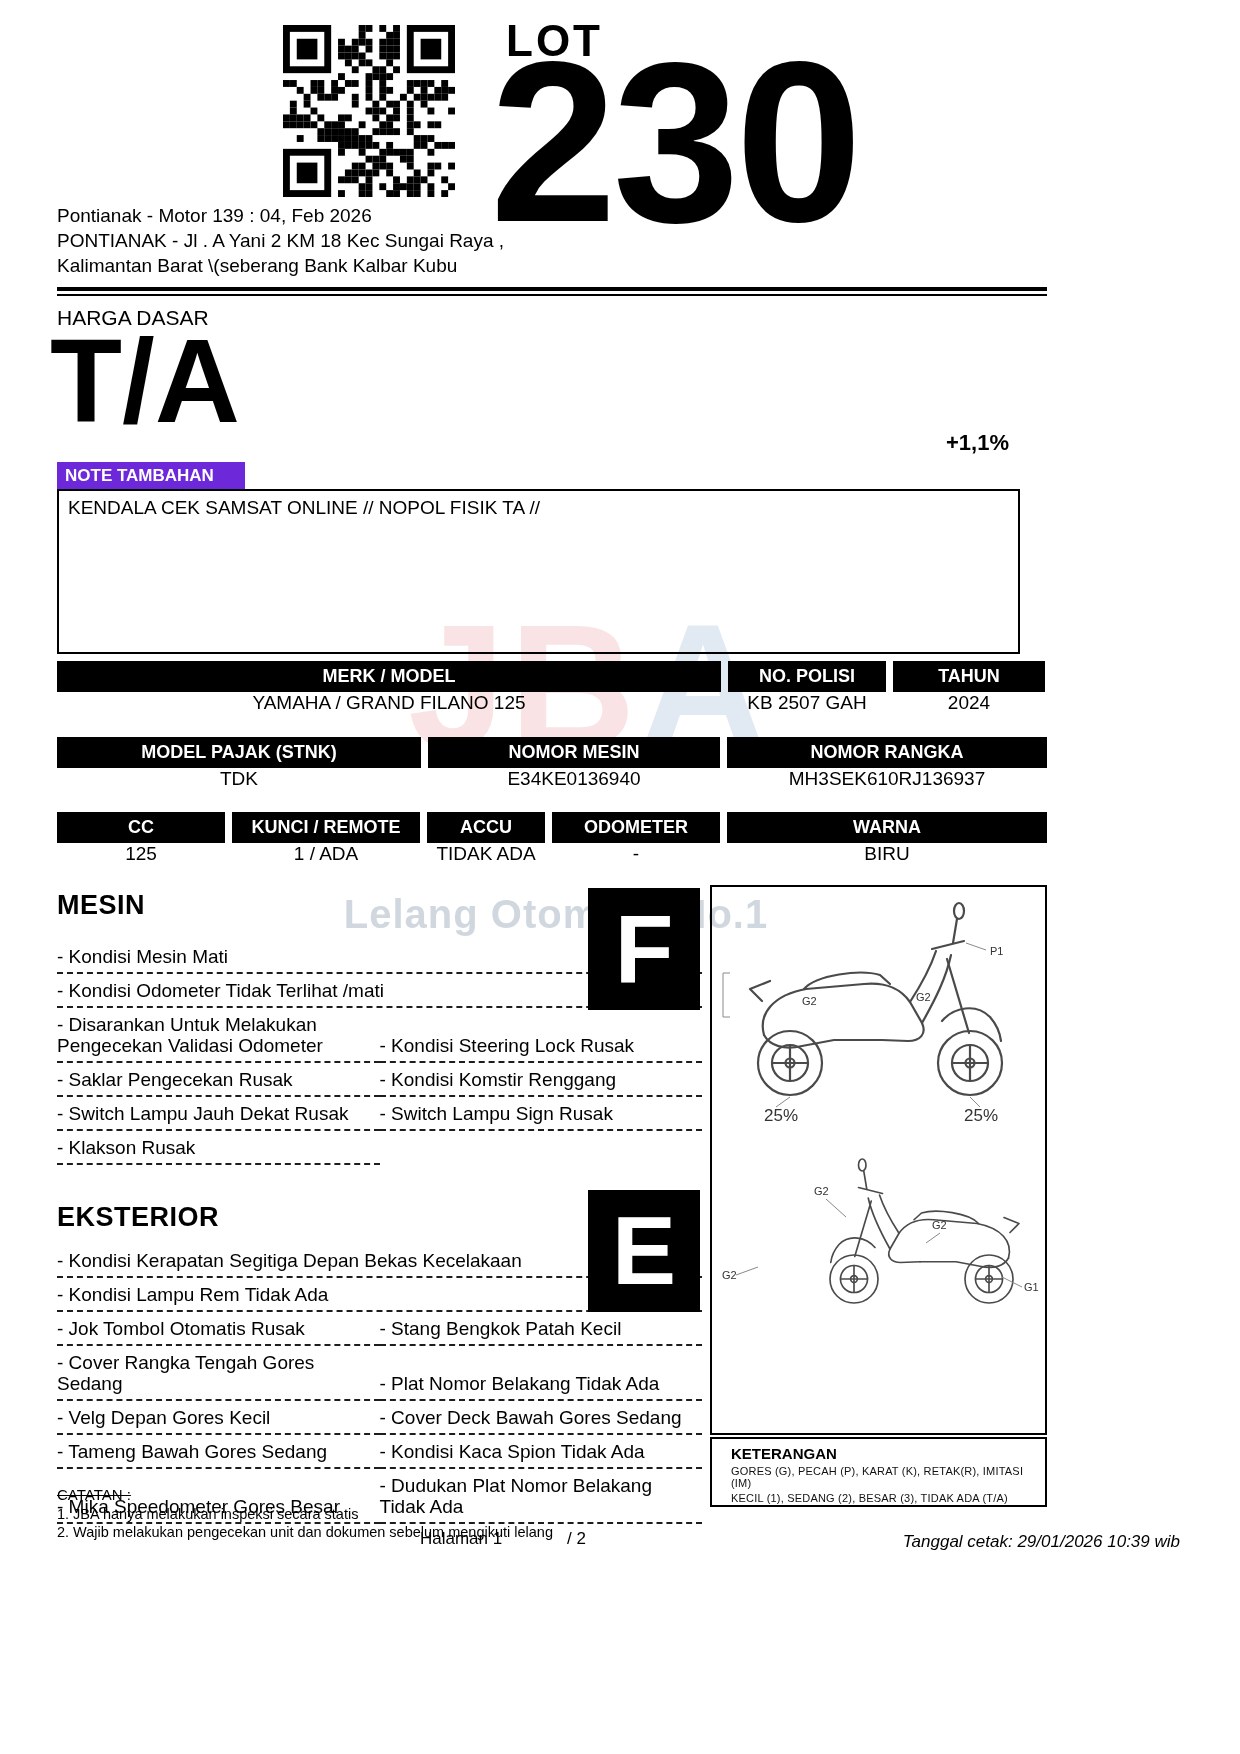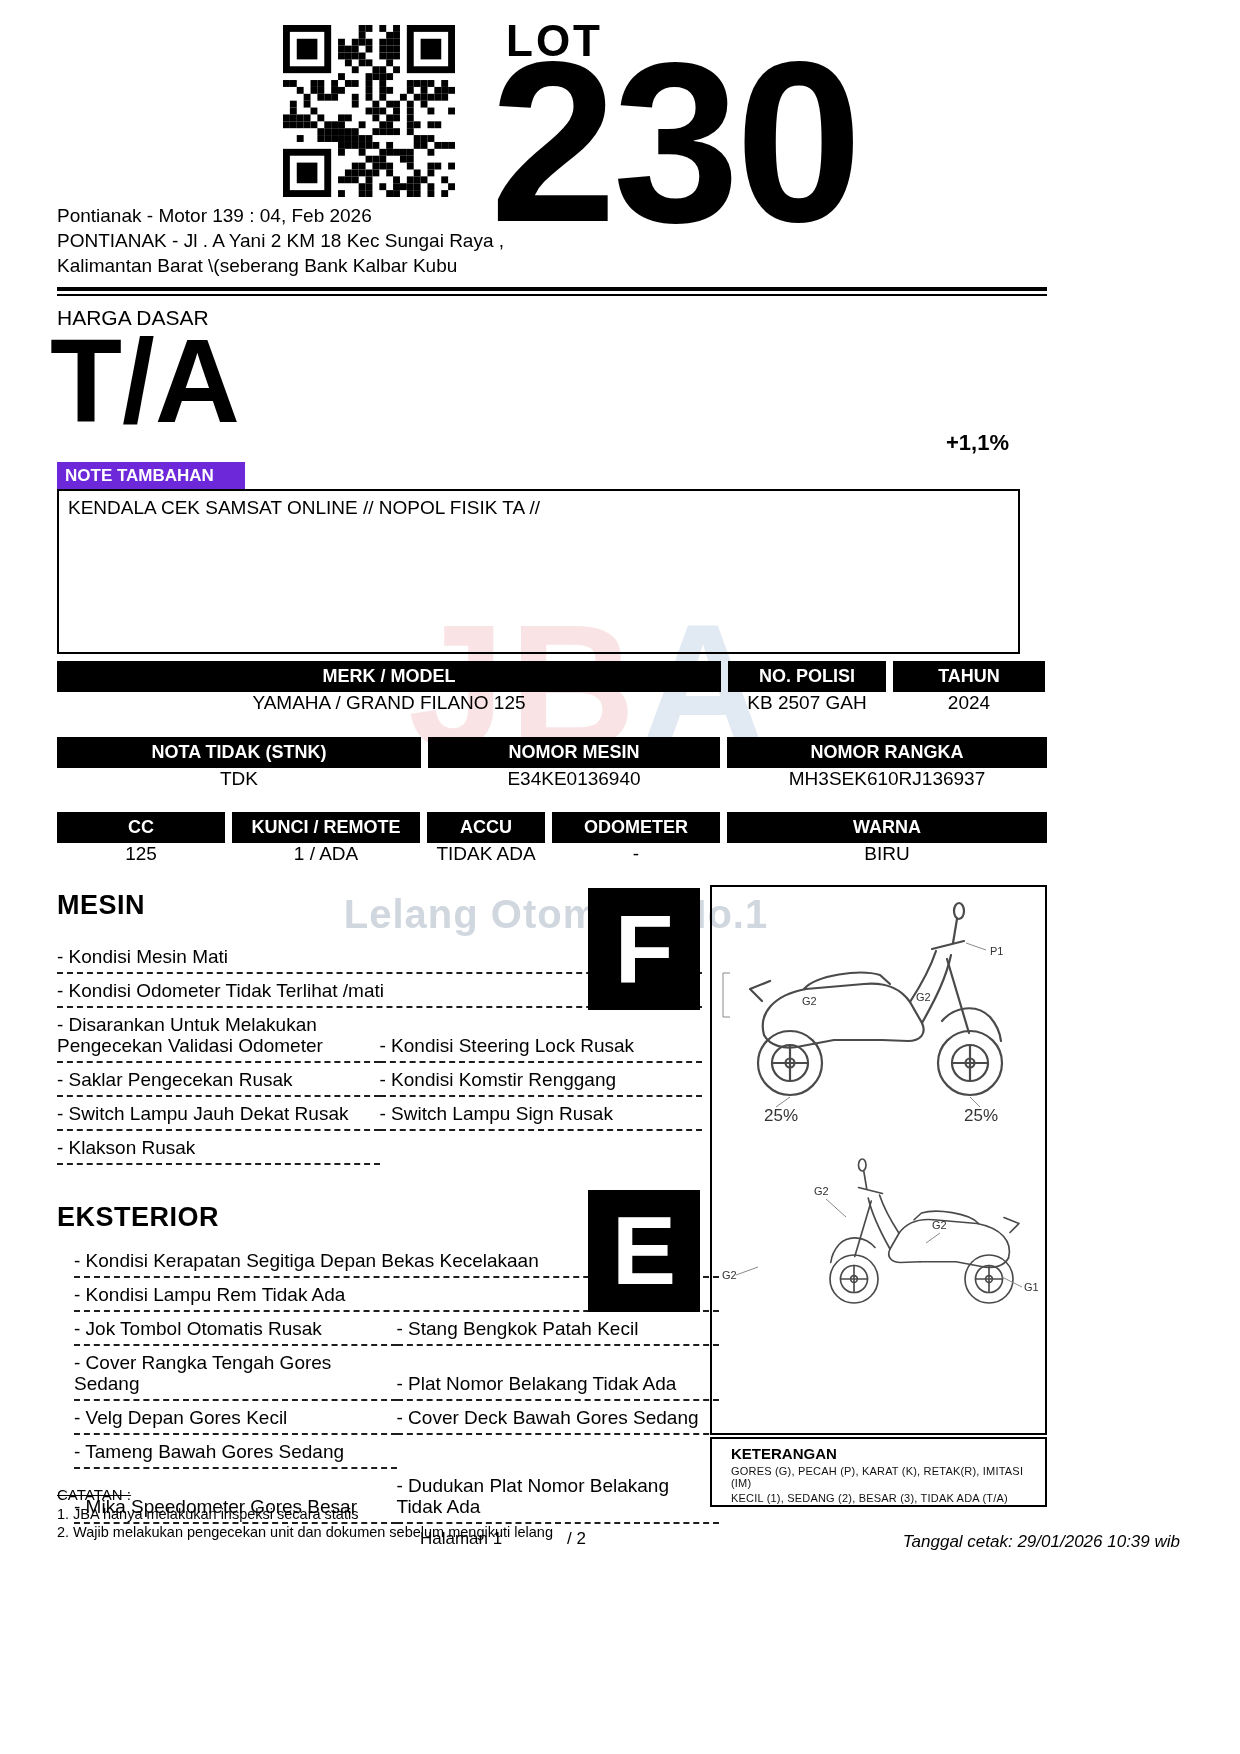--- a/index.html
+++ b/index.html
@@ -318,21 +318,21 @@
     <div class="sh" style="flex:0 0 158px">NO. POLISI</div>
     <div class="sh" style="flex:0 0 152px">TAHUN</div>
   </div>
   <div class="abs spec-row" style="top:692px">
     <div class="sv" style="flex:0 0 664px">YAMAHA / GRAND FILANO 125</div>
     <div class="sv" style="flex:0 0 158px">KB 2507 GAH</div>
     <div class="sv" style="flex:0 0 152px">2024</div>
   </div>
 
   <div class="abs spec-row" style="top:737px">
-    <div class="sh" style="flex:0 0 364px">NOTA TIDAK (STNK)</div>
+    <div class="sh" style="flex:0 0 364px">MODEL PAJAK (STNK)</div>
     <div class="sh" style="flex:0 0 292px">NOMOR MESIN</div>
     <div class="sh" style="flex:0 0 320px">NOMOR RANGKA</div>
   </div>
   <div class="abs spec-row" style="top:768px">
     <div class="sv" style="flex:0 0 364px">TDK</div>
     <div class="sv" style="flex:0 0 292px">E34KE0136940</div>
     <div class="sv" style="flex:0 0 320px">MH3SEK610RJ136937</div>
   </div>
 
   <div class="abs spec-row" style="top:812px">
@@ -367,37 +367,38 @@
       <div class="item-cell">- Switch Lampu Sign Rusak</div>
     </div>
     <div class="item-row">
       <div class="item-cell">- Klakson Rusak</div>
       <div class="item-cell empty"></div>
     </div>
   </div>
   <div class="abs grade" style="left:588px;top:888px">F</div>
 
   <div class="abs sec-title" style="left:57px;top:1202px">EKSTERIOR</div>
-  <div class="abs items" style="left:74px;top:1244px">
+  <div class="abs items" style="left:57px;top:1244px">
     <div class="item-full">- Kondisi Kerapatan Segitiga Depan Bekas Kecelakaan</div>
     <div class="item-full">- Kondisi Lampu Rem Tidak Ada</div>
     <div class="item-row">
       <div class="item-cell">- Jok Tombol Otomatis Rusak</div>
       <div class="item-cell">- Stang Bengkok Patah Kecil</div>
     </div>
     <div class="item-row">
       <div class="item-cell">- Cover Rangka Tengah Gores Sedang</div>
       <div class="item-cell">- Plat Nomor Belakang Tidak Ada</div>
     </div>
     <div class="item-row">
       <div class="item-cell">- Velg Depan Gores Kecil</div>
       <div class="item-cell">- Cover Deck Bawah Gores Sedang</div>
     </div>
     <div class="item-row">
       <div class="item-cell">- Tameng Bawah Gores Sedang</div>
+      <div class="item-cell">- Kondisi Kaca Spion Tidak Ada</div>
     </div>
     <div class="item-row">
       <div class="item-cell">- Mika Speedometer Gores Besar</div>
       <div class="item-cell">- Dudukan Plat Nomor Belakang Tidak Ada</div>
     </div>
   </div>
   <div class="abs grade" style="left:588px;top:1190px">E</div>
 
   <div class="abs diagram-box">
     <svg style="left:6px;top:8px" width="325" height="240" viewBox="0 0 325 240">

